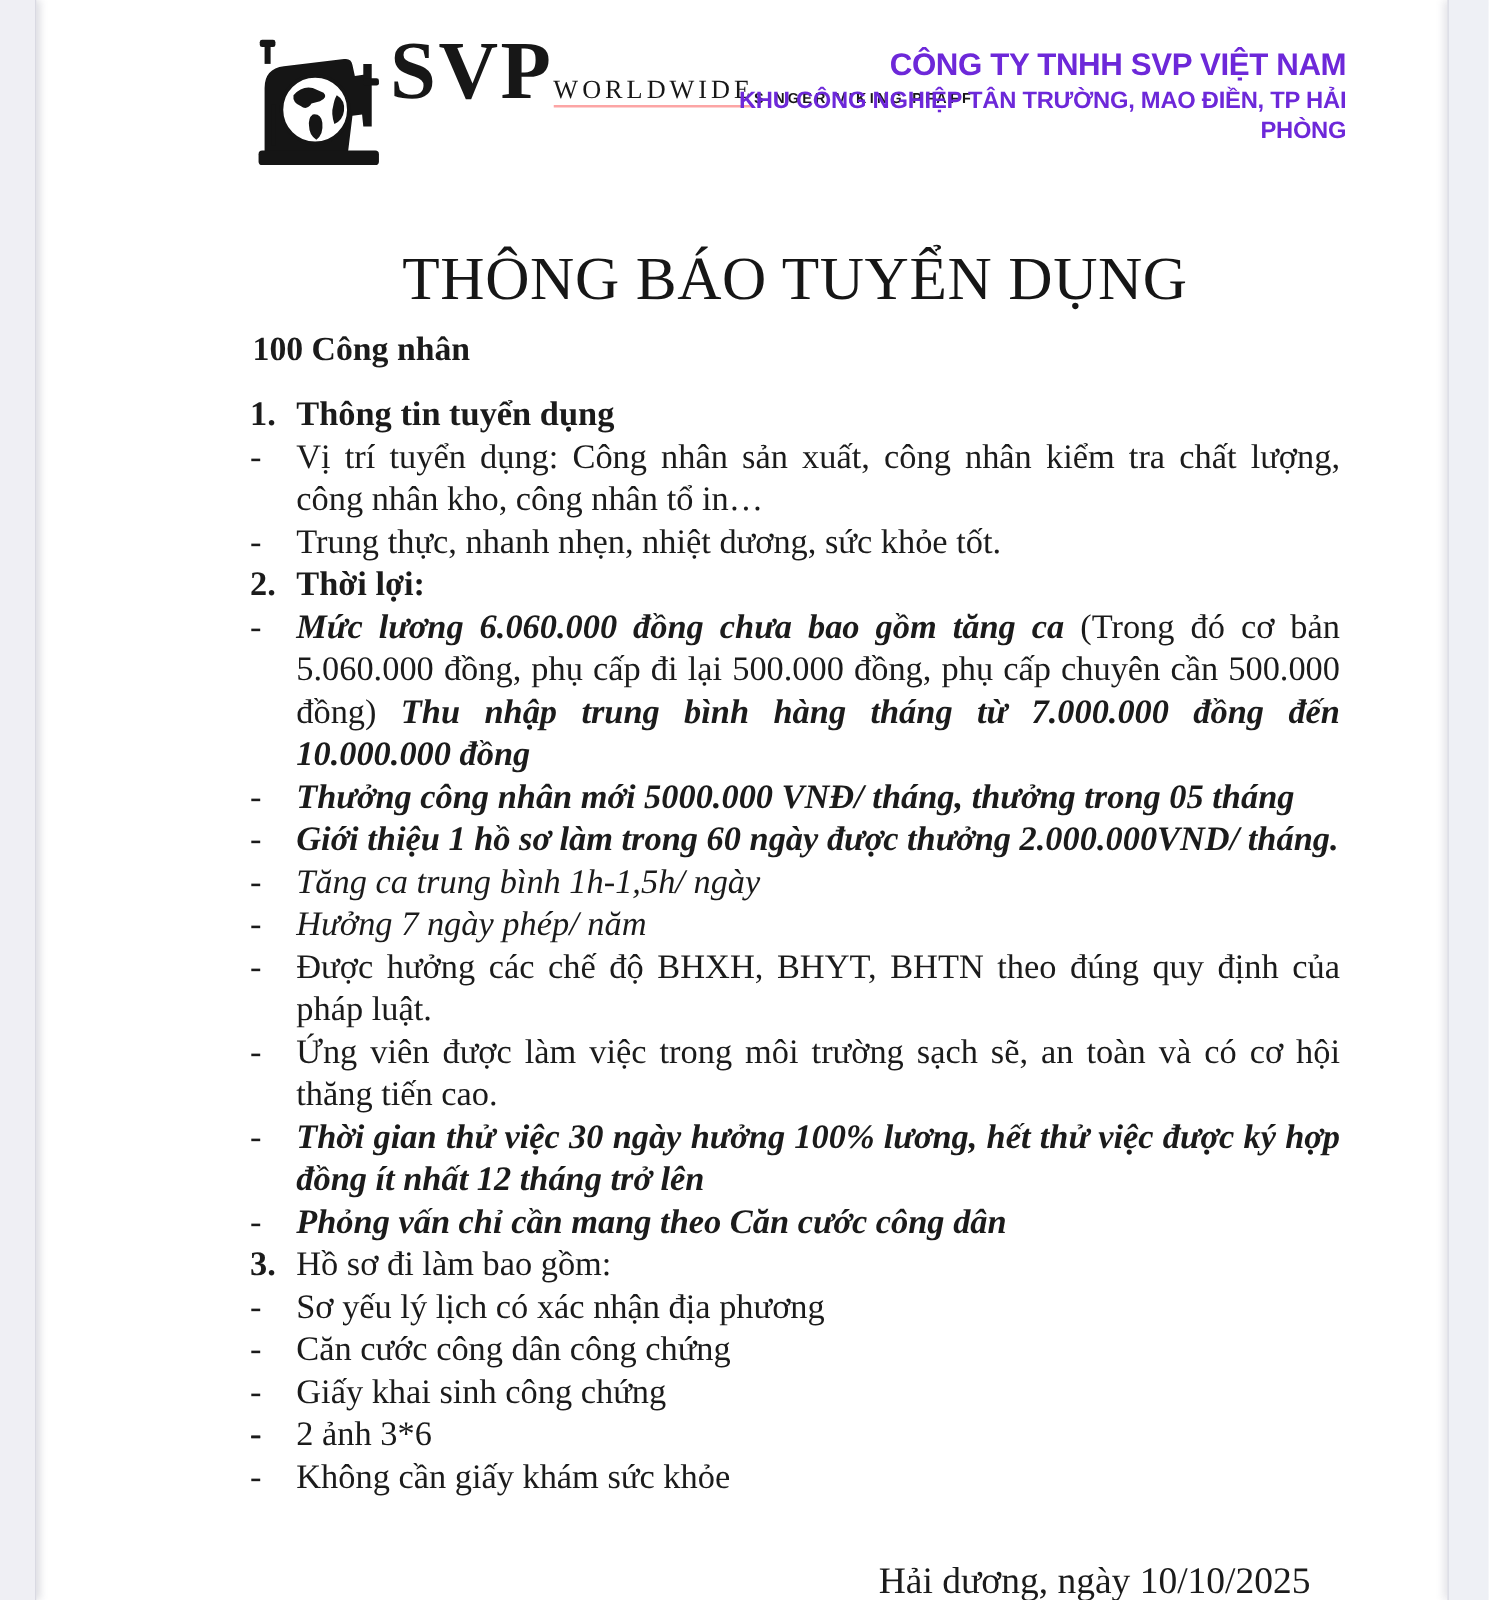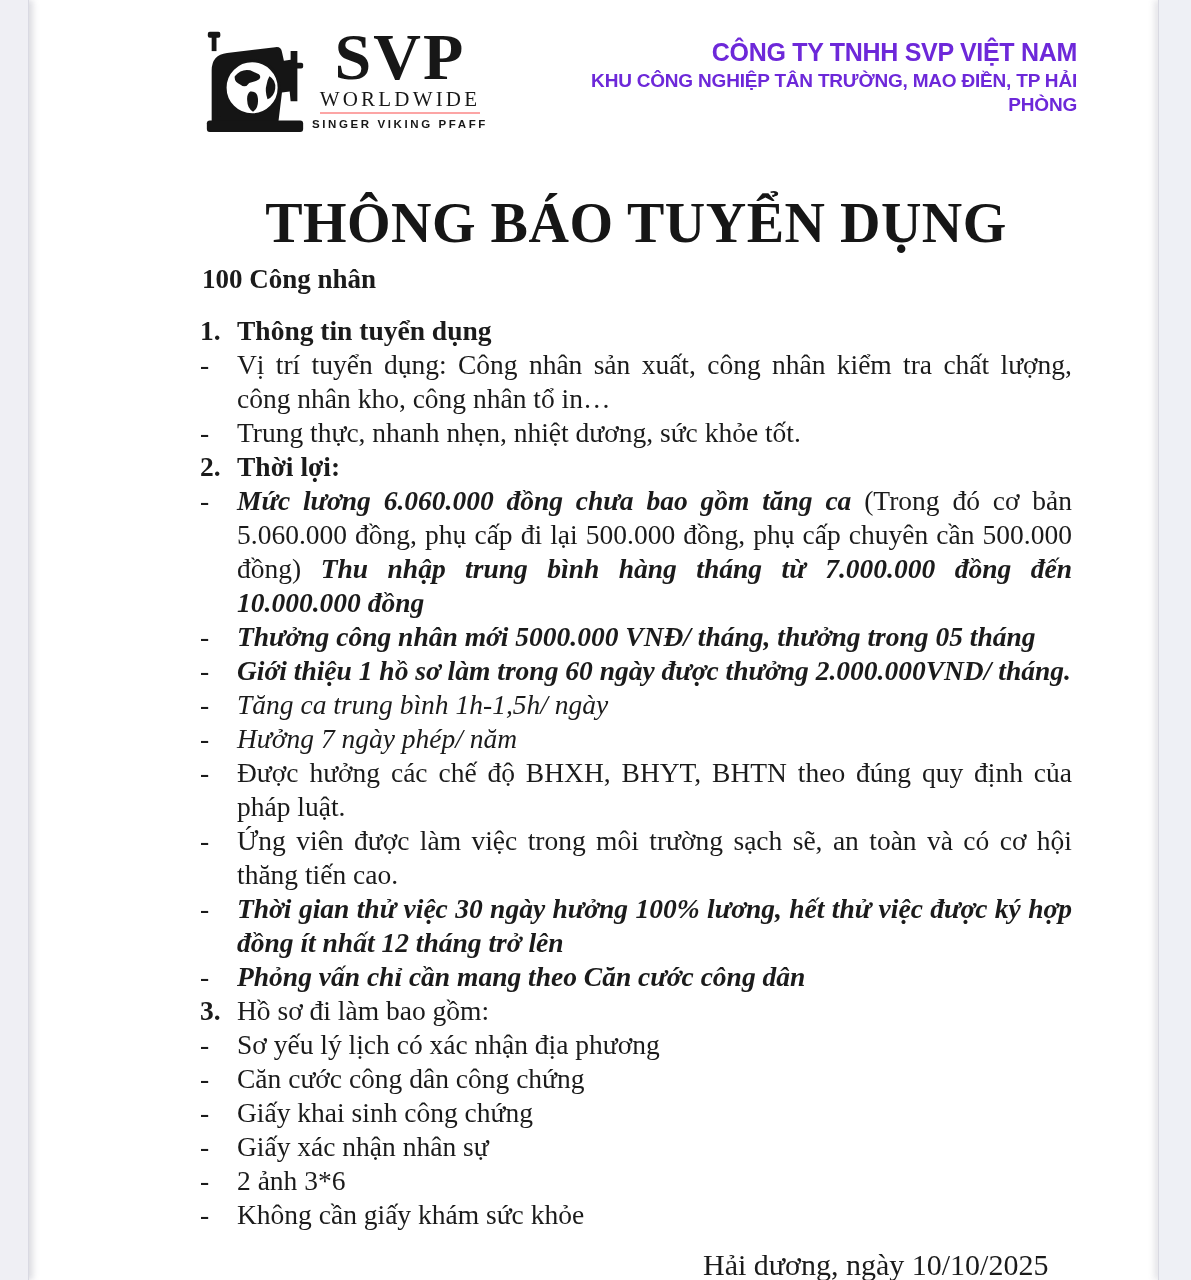--- a/index.html
+++ b/index.html
@@ -15,36 +15,36 @@
     box-shadow:4px 0 6px rgba(100,100,125,.22);
   }
   .strip-right{
     position:absolute;right:0;top:0;bottom:0;width:32px;
     background:#eef0f5;border-left:1px solid #d9d9e2;
     box-shadow:-4px 0 6px rgba(100,100,125,.16);
   }
   
   .logo{position:absolute;left:202px;top:28px;display:flex;align-items:flex-start;}
   .logo-icon{width:106px;height:104px;flex:0 0 auto;}
-  .logo-text{margin-left:4px;display:flex;flex-direction:column;align-items:center;color:#171717;}
+  .logo-text{margin-left:4px;display:flex;align-items:flex-end;color:#171717;}
   .brand{font:700 66px/58px "Liberation Serif",serif;letter-spacing:2px;}
   .worldwide{font:400 21px/24px "Liberation Serif",serif;letter-spacing:3.2px;
     border-bottom:2px solid #fca5a5;padding-bottom:1px;margin-top:1px;}
   .tagline{font:700 11.5px/14px "Liberation Sans",sans-serif;letter-spacing:2.6px;margin-top:3px;}
   
   .company{
     position:absolute;left:565px;top:38px;width:512px;text-align:right;
     font-family:"Liberation Sans",sans-serif;font-weight:700;color:#6d28d9;
   }
   .company-name{font-size:25px;line-height:28px;letter-spacing:-0.3px;}
   .company-address{font-size:19px;line-height:24px;letter-spacing:-0.2px;margin-top:3px;}
   
   .title{
     position:absolute;left:200px;top:190px;width:872px;text-align:center;
-    font-weight:700;font-size:56px;line-height:66px;letter-spacing:0.5px;color:#161616;
+    font-weight:400;font-size:49px;line-height:66px;letter-spacing:0.5px;color:#161616;
   }
   .headcount{position:absolute;left:202px;top:263px;font-weight:700;font-size:27px;line-height:32px;}
   
   .doc{position:absolute;left:200px;top:314px;width:872px;font-size:27.5px;line-height:34px;}
   .item{position:relative;padding-left:37px;text-align:justify;text-justify:inter-word;}
   .marker{position:absolute;left:0;top:0;font-style:normal;font-weight:400;}
   .head .marker{font-weight:700;}
   .b{font-weight:700;font-style:normal;}
   .r{font-weight:400;font-style:normal;}
   .i{font-style:italic;font-weight:400;}
@@ -159,21 +159,20 @@
   <div class="item">
     <span class="marker">-</span>
     <span class="txt r">Căn cước công dân công chứng</span>
   </div>
   <div class="item">
     <span class="marker">-</span>
     <span class="txt r">Giấy khai sinh công chứng</span>
   </div>
   <div class="item">
     <span class="marker">-</span>
-    <span class="txt r">Giấy xác nhận nhân sự</span>
   </div>
   <div class="item">
     <span class="marker">-</span>
     <span class="txt r">2 ảnh 3*6</span>
   </div>
   <div class="item">
     <span class="marker">-</span>
     <span class="txt r">Không cần giấy khám sức khỏe</span>
   </div>
 

